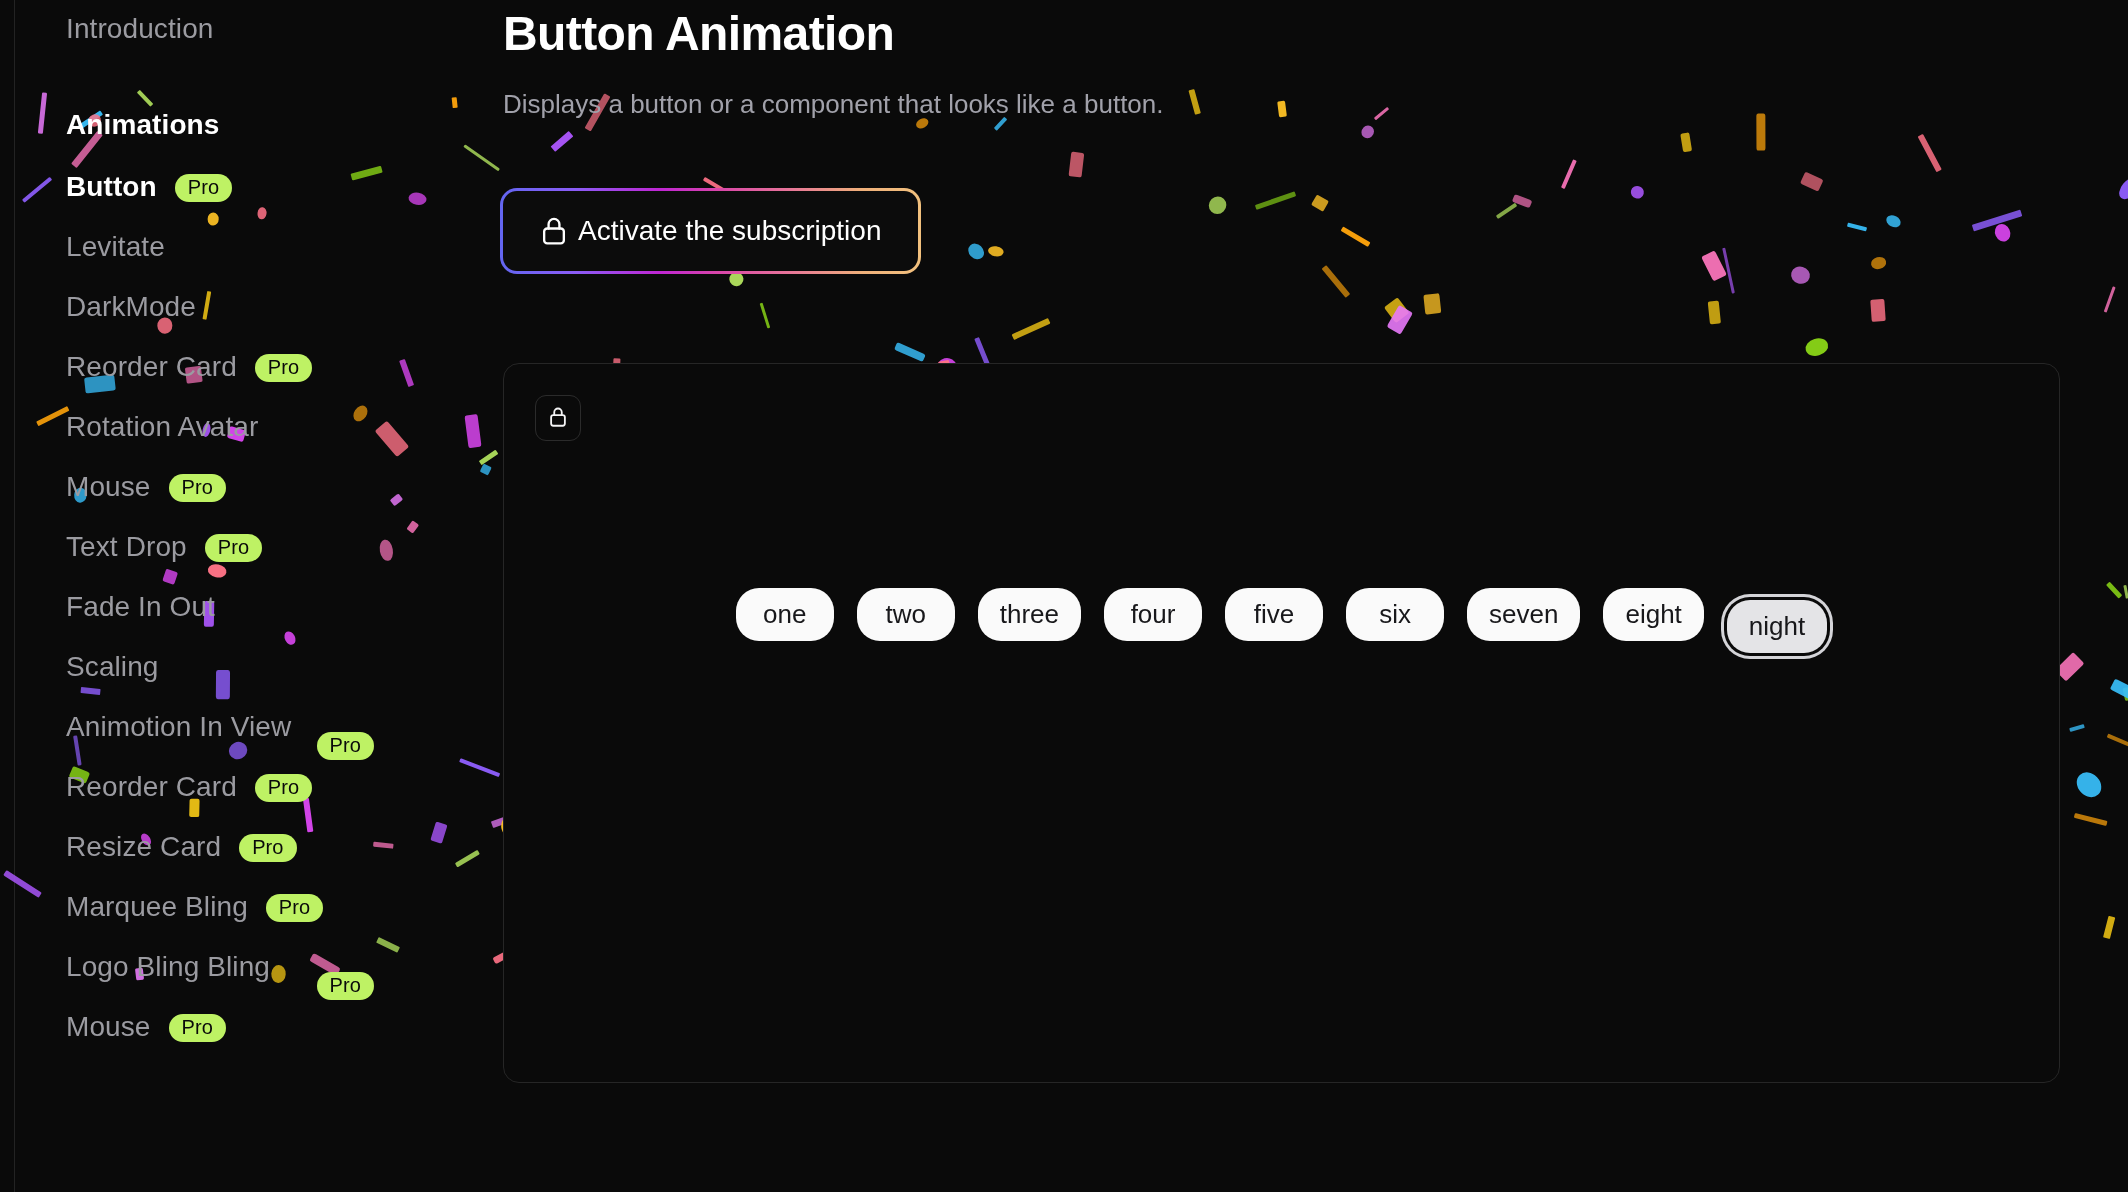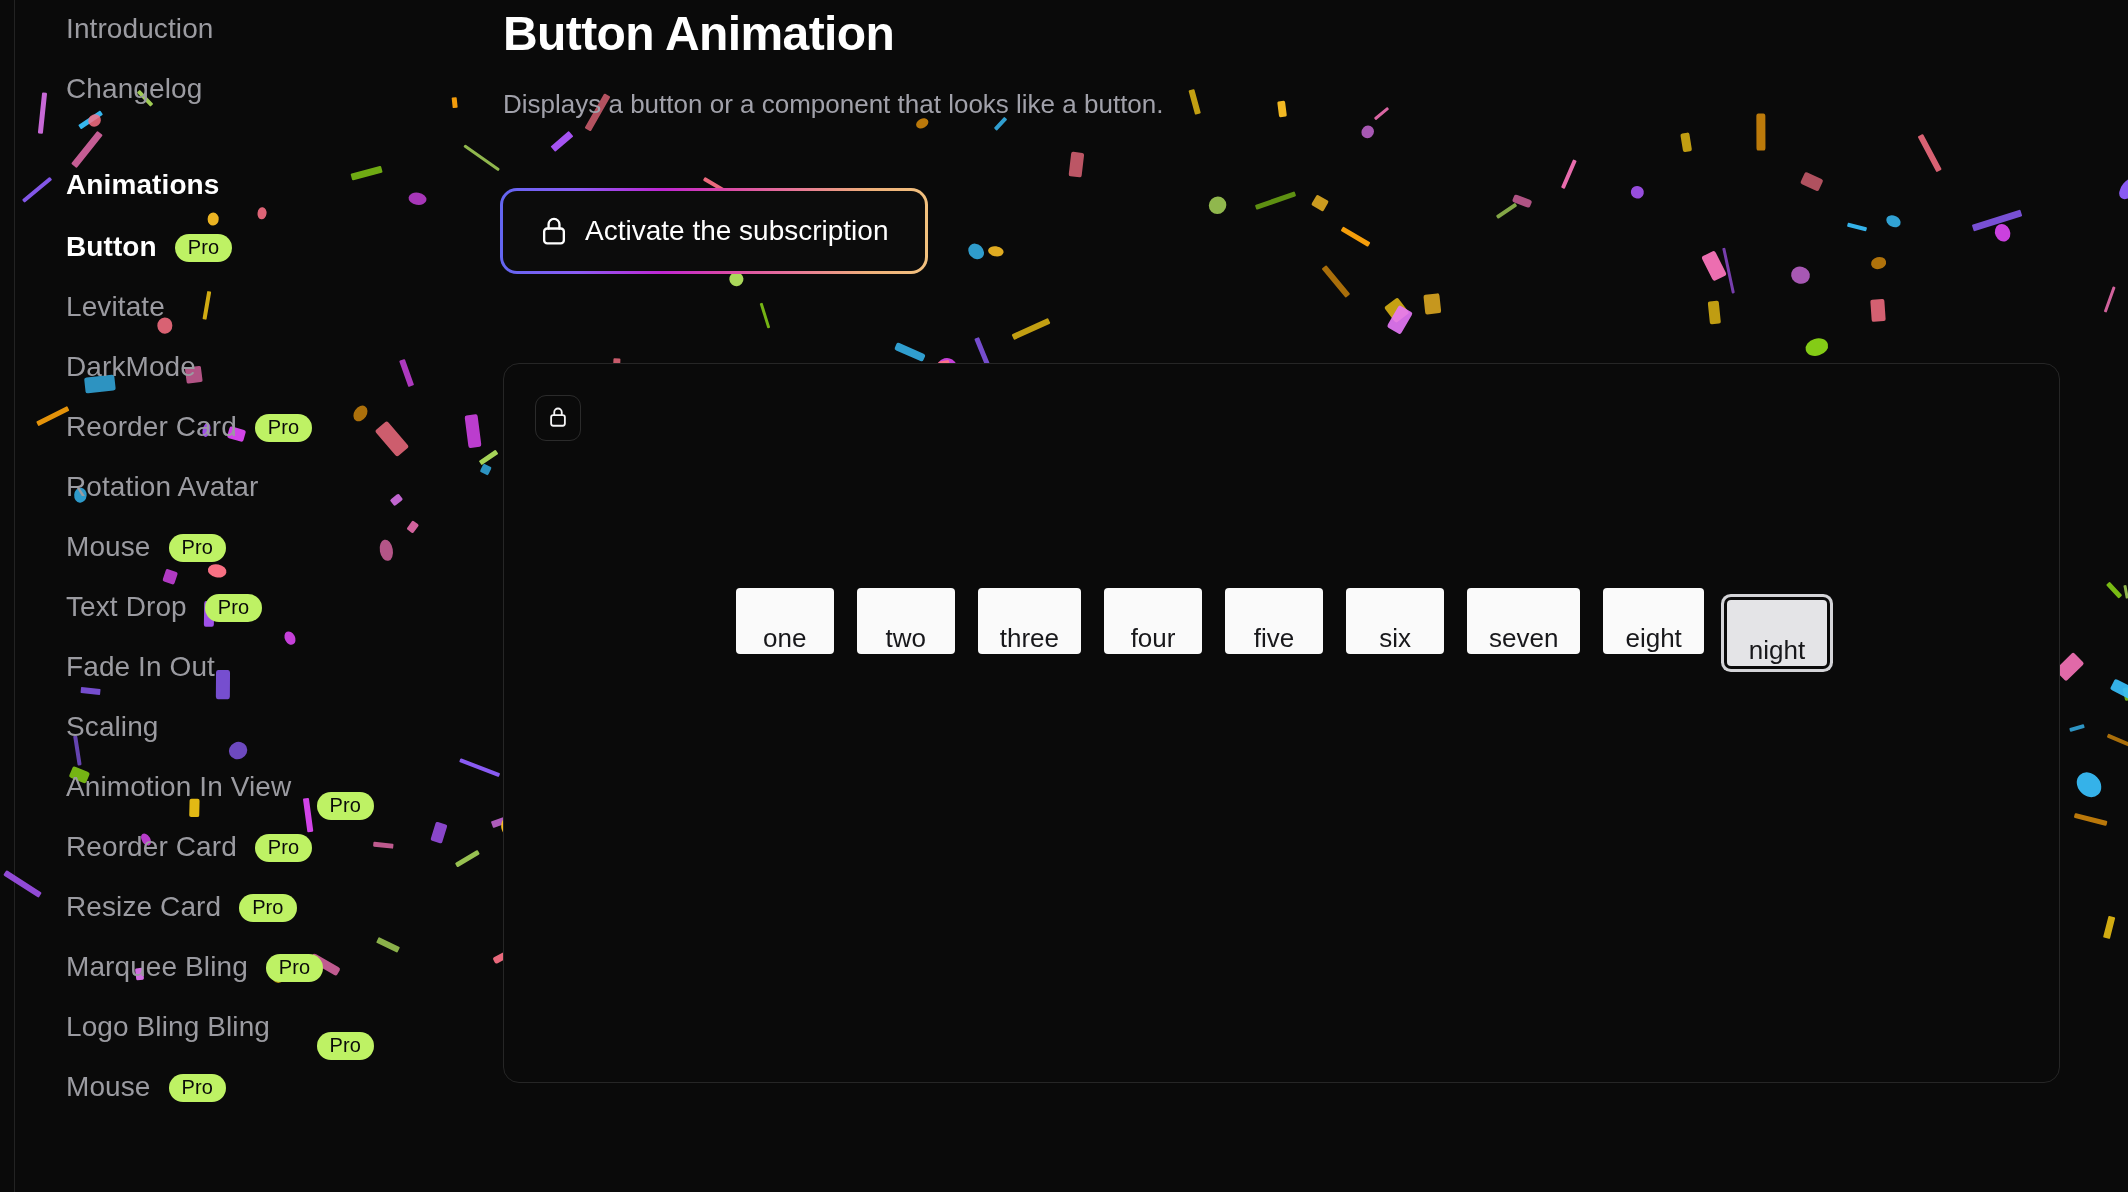--- a/index.html
+++ b/index.html
@@ -110,21 +110,21 @@
     line-height: 1.3;
   }
 
   
   .cta-wrap { margin-top: 70px; }
 
   .cta-button {
     position: relative;
     display: inline-flex;
     align-items: center;
-    gap: 16px;
+    gap: 9px;
     padding: 24px 36px;
     border-radius: 14px;
     background: #0c0c0c;
     border: 0;
     cursor: pointer;
     font-family: "Liberation Sans", sans-serif;
     font-size: 28px;
     color: #ffffff;
     z-index: 0;
   }
@@ -190,29 +190,29 @@
     right: 0;
     top: 224px;
     display: flex;
     justify-content: center;
     gap: 23px;
     z-index: 3;
   }
 
   .chip {
     min-width: 98px;
-    height: 66px;
-    border-radius: 4px;
+    height: 53px;
+    border-radius: 23px;
     background: #fafafa;
     border: 0;
     color: #18181b;
     font-family: "Liberation Sans", sans-serif;
     font-size: 26px;
     display: flex;
-    align-items: flex-end;
+    align-items: center;
     justify-content: center;
     padding: 0 22px;
     cursor: pointer;
     white-space: nowrap;
   }
   .chip.focused {
     background: #e4e4e7;
     box-shadow: 0 0 0 3px #0a0a0a, 0 0 0 6px #d4d4d8;
     margin-top: 12px;
   }
@@ -463,23 +463,20 @@
       <div class="cf" style="left: 1364.7px; top: 635.4px; width: 15.5px; height: 17.2px; background: rgb(132, 204, 22); border-radius: 50%; opacity: 0.89; transform: rotate(250.1deg) scaleX(0.58);"></div>
       <div class="cf" style="left: 857.8px; top: 853.9px; width: 16.4px; height: 9.6px; background: rgb(245, 158, 11); border-radius: 2px; opacity: 0.74; transform: rotate(342.4deg) scaleX(1.02);"></div>
       <div class="cf" style="left: 2002.4px; top: 391.9px; width: 33.1px; height: 5.3px; background: rgb(251, 113, 133); border-radius: 1px; opacity: 0.97; transform: rotate(68.9deg) scaleX(1.45);"></div>
       <div class="cf" style="left: 1768.3px; top: 497.3px; width: 26.9px; height: 3.8px; background: rgb(56, 189, 248); border-radius: 1px; opacity: 0.91; transform: rotate(202deg) scaleX(0.73);"></div>
     </div>
 
   <nav class="sidebar" id="sidebar">
       <div class="nav-item">
         <span class="nav-label">Introduction</span>
       </div>
-      <div class="nav-item">
-        <span class="nav-label">Changelog</span>
-      </div>
       <div class="nav-item section">
         <span class="nav-label">Animations</span>
       </div>
       <div class="nav-item active">
         <span class="nav-label">Button</span>
         <span class="pro-badge">Pro</span>
       </div>
       <div class="nav-item">
         <span class="nav-label">Levitate</span>
       </div>

